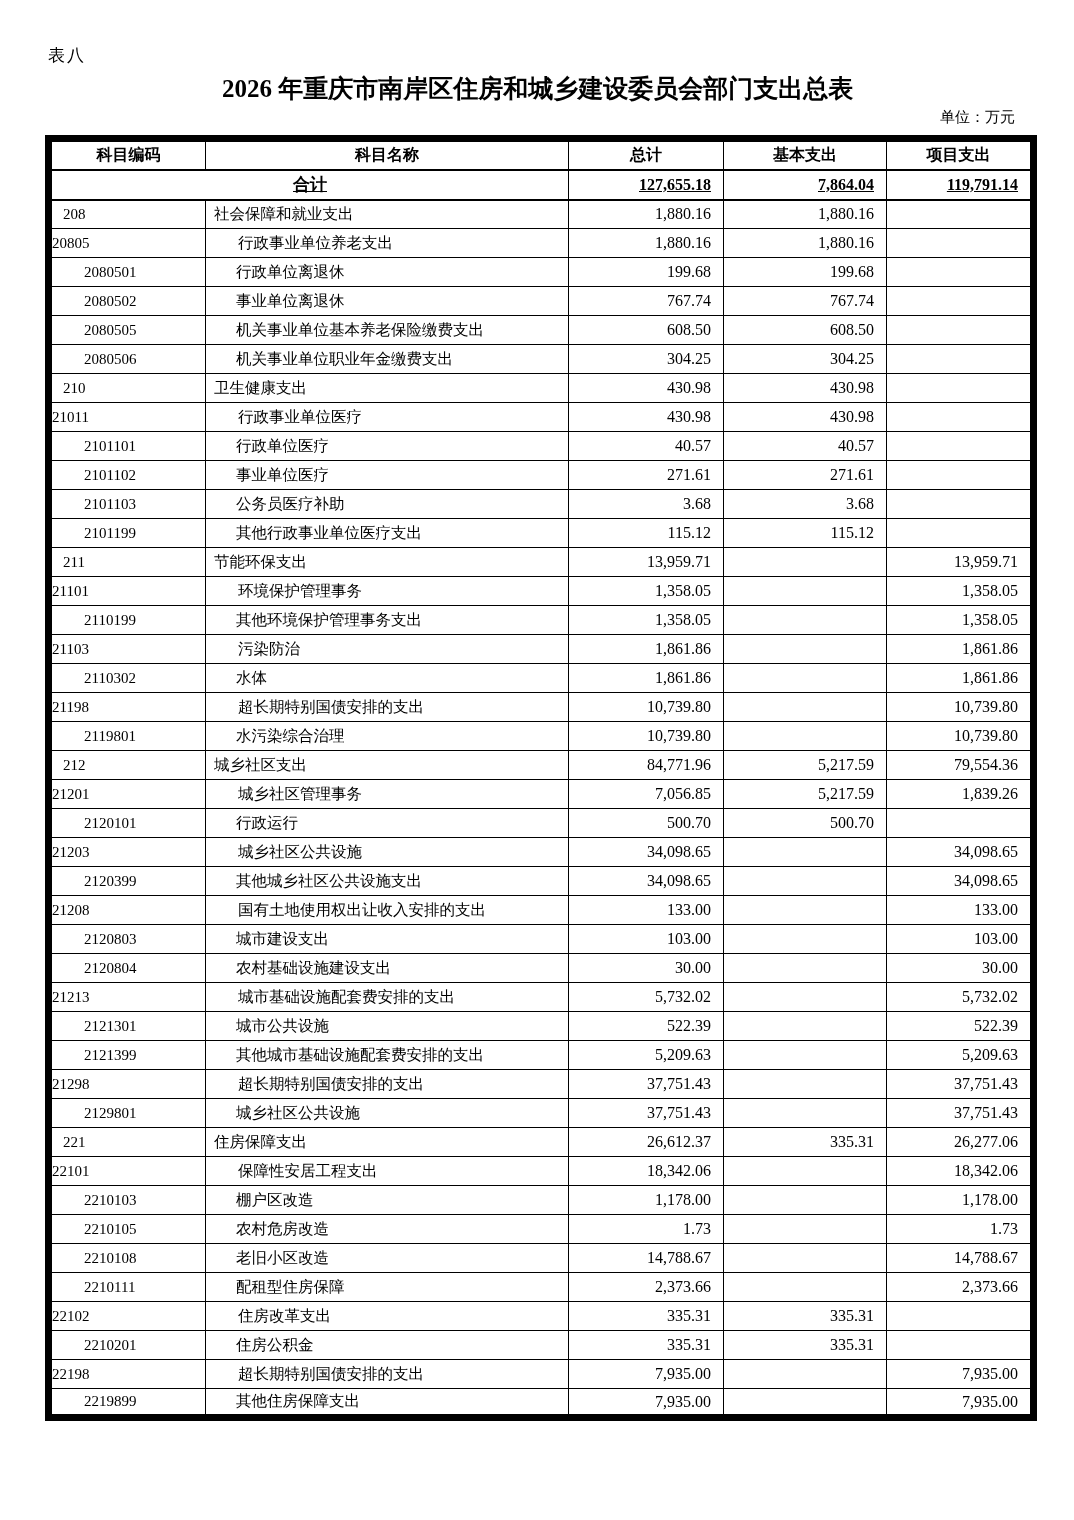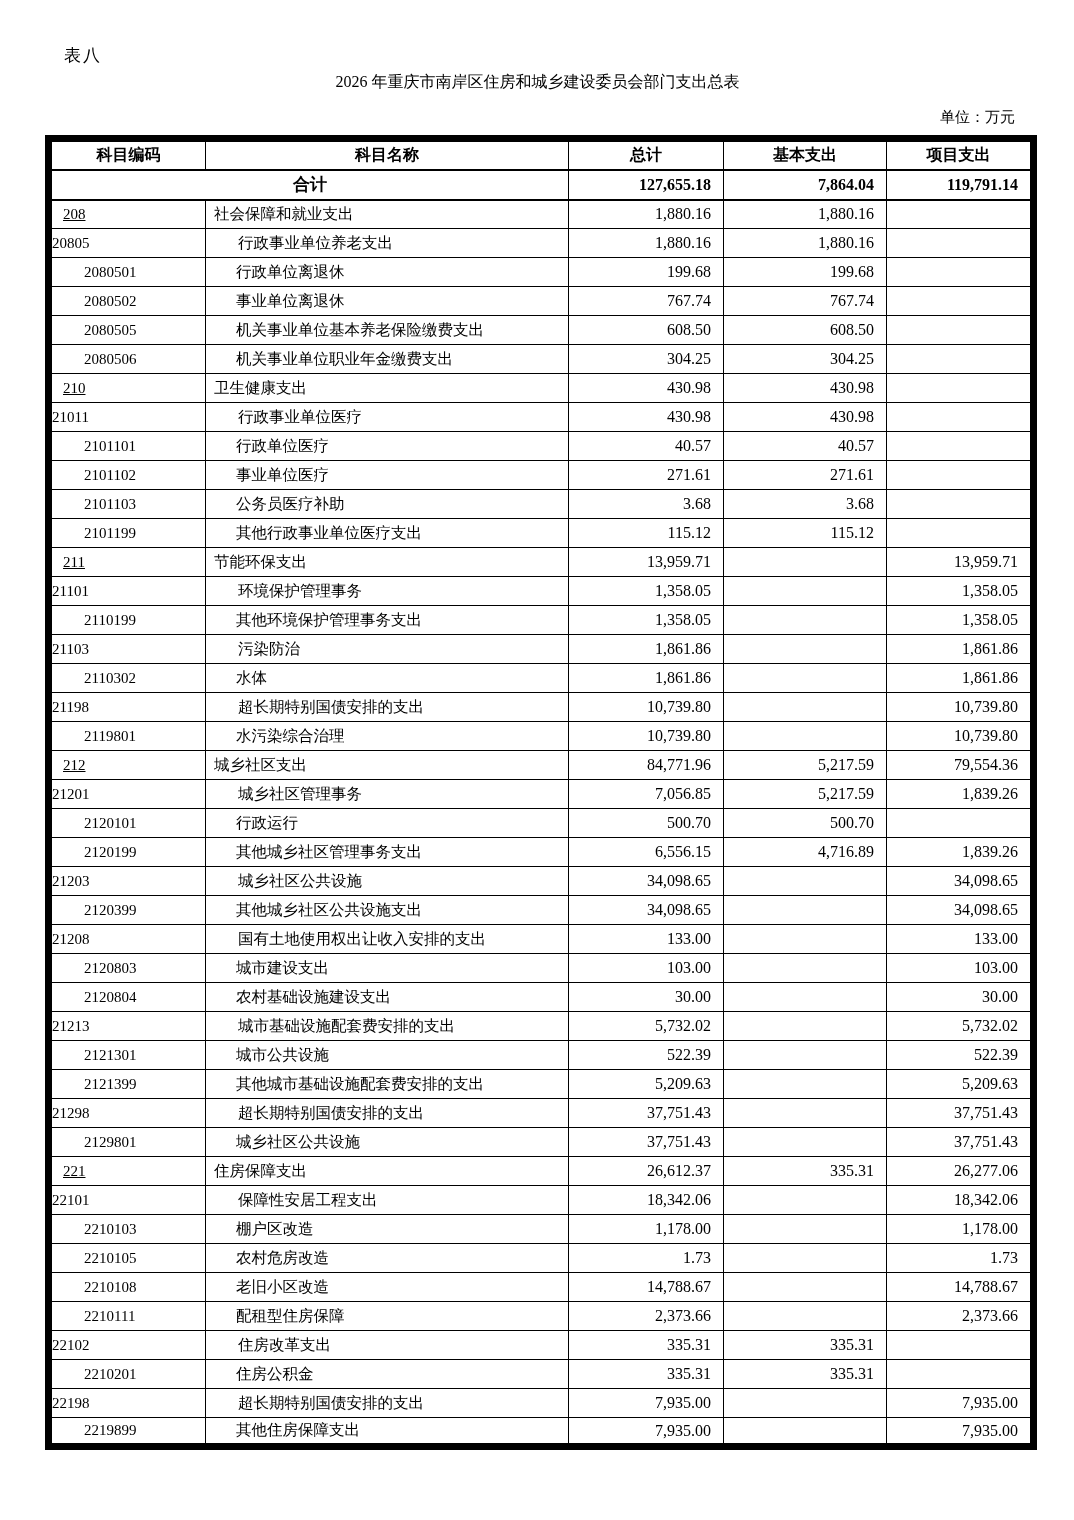--- a/index.html
+++ b/index.html
@@ -9,28 +9,28 @@
     position: relative;
     font-family: "Liberation Serif", "DejaVu Serif", serif;
     color: #000;
   }
   .page {
     position: absolute; left: 0; top: 0;
     width: 1074px; height: 1520px;
     background: #fff;
   }
   .table-label {
-    position: absolute; left: 64px; top: 44px;
+    position: absolute; left: 48px; top: 44px;
     font-size: 17px; letter-spacing: 2px;
   }
   .doc-title {
     position: absolute; left: 45px; top: 72px;
     width: 985px;
     text-align: center;
-    font-size: 16px; font-weight: normal;
+    font-size: 25px; font-weight: bold;
     font-family: "Liberation Serif", "DejaVu Serif", serif;
   }
   .unit-note {
     position: absolute; top: 108px;
     left: 45px; width: 970px;
     text-align: right;
     font-size: 15px;
   }
   table.budget {
     position: absolute; left: 45px; top: 135px;
@@ -44,36 +44,36 @@
     overflow: hidden; white-space: nowrap;
     vertical-align: middle;
   }
   tr.header-row { height: 31px; }
   tr.header-row th {
     font-family: "Liberation Sans", "DejaVu Sans", sans-serif;
     font-weight: bold; font-size: 16px;
     text-align: center;
     border-bottom: 2px solid #000;
   }
-  tr.total-row { height: 30px; }
+  tr.total-row { height: 30px; text-decoration: underline; }
   tr.total-row td {
     font-weight: bold;
     border-bottom: 2px solid #000;
   }
   tr.total-row td.total-label {
     text-align: center; font-size: 17px;
   }
   tr.body-row { height: 29px; }
   td.code-cell { font-size: 15px; }
   td.name-cell { font-size: 15.5px; }
   td.num-cell {
     text-align: right; padding-right: 12px;
     font-size: 16px;
   }
-  .lvl1 td.code-cell { padding-left: 11px; text-decoration: underline; }
+  .lvl1 td.code-cell { padding-left: 11px; }
   .lvl2 td.code-cell { }
   .lvl3 td.code-cell { padding-left: 32px; }
   .lvl1 td.name-cell { padding-left: 8px; margin-left: 12px; }
   .lvl2 td.name-cell { padding-left: 32px; }
   .lvl3 td.name-cell { padding-left: 30px; }
   .page-number {
     position: absolute; top: 1528px;
     left: 45px; width: 970px;
     text-align: right;
     font-size: 21px;
@@ -264,27 +264,20 @@
           <td class="num-cell">5,217.59</td>
           <td class="num-cell">1,839.26</td>
         </tr>
         <tr class="body-row lvl3">
           <td class="code-cell">2120101</td>
           <td class="name-cell">行政运行</td>
           <td class="num-cell">500.70</td>
           <td class="num-cell">500.70</td>
           <td class="num-cell"></td>
         </tr>
-        <tr class="body-row lvl3">
-          <td class="code-cell">2120199</td>
-          <td class="name-cell">其他城乡社区管理事务支出</td>
-          <td class="num-cell">6,556.15</td>
-          <td class="num-cell">4,716.89</td>
-          <td class="num-cell">1,839.26</td>
-        </tr>
         <tr class="body-row lvl2">
           <td class="code-cell">21203</td>
           <td class="name-cell">城乡社区公共设施</td>
           <td class="num-cell">34,098.65</td>
           <td class="num-cell"></td>
           <td class="num-cell">34,098.65</td>
         </tr>
         <tr class="body-row lvl3">
           <td class="code-cell">2120399</td>
           <td class="name-cell">其他城乡社区公共设施支出</td>

